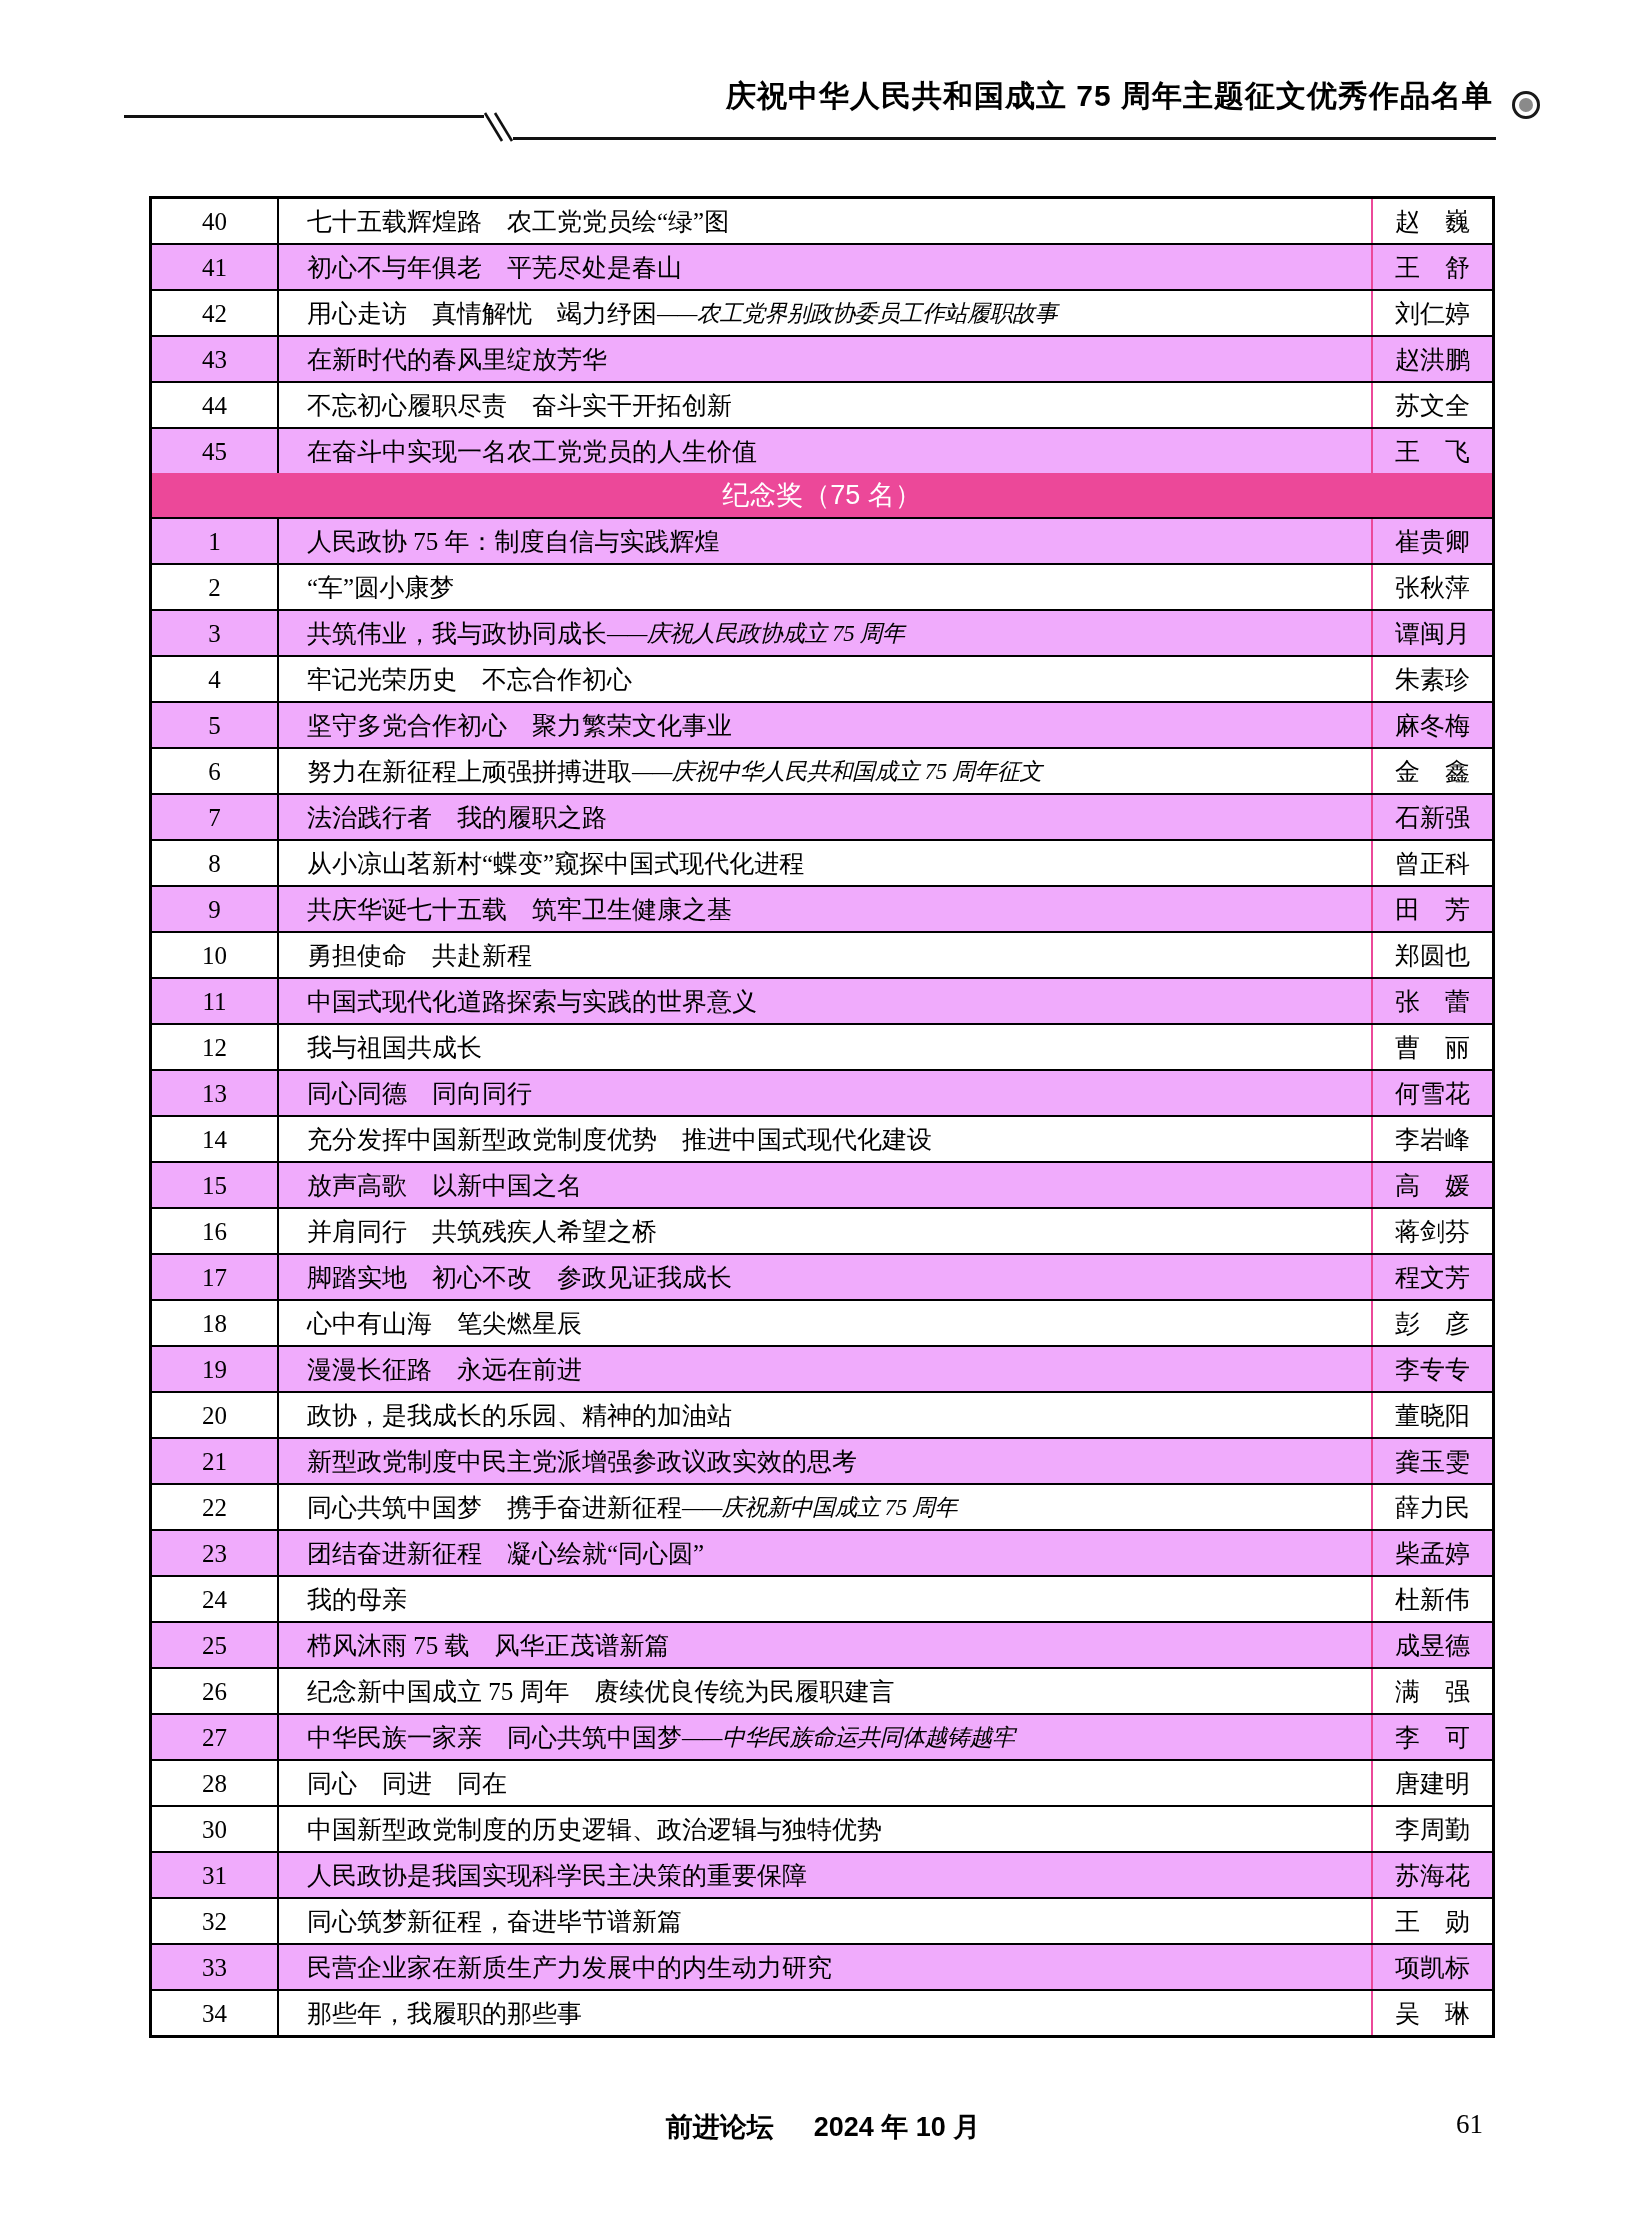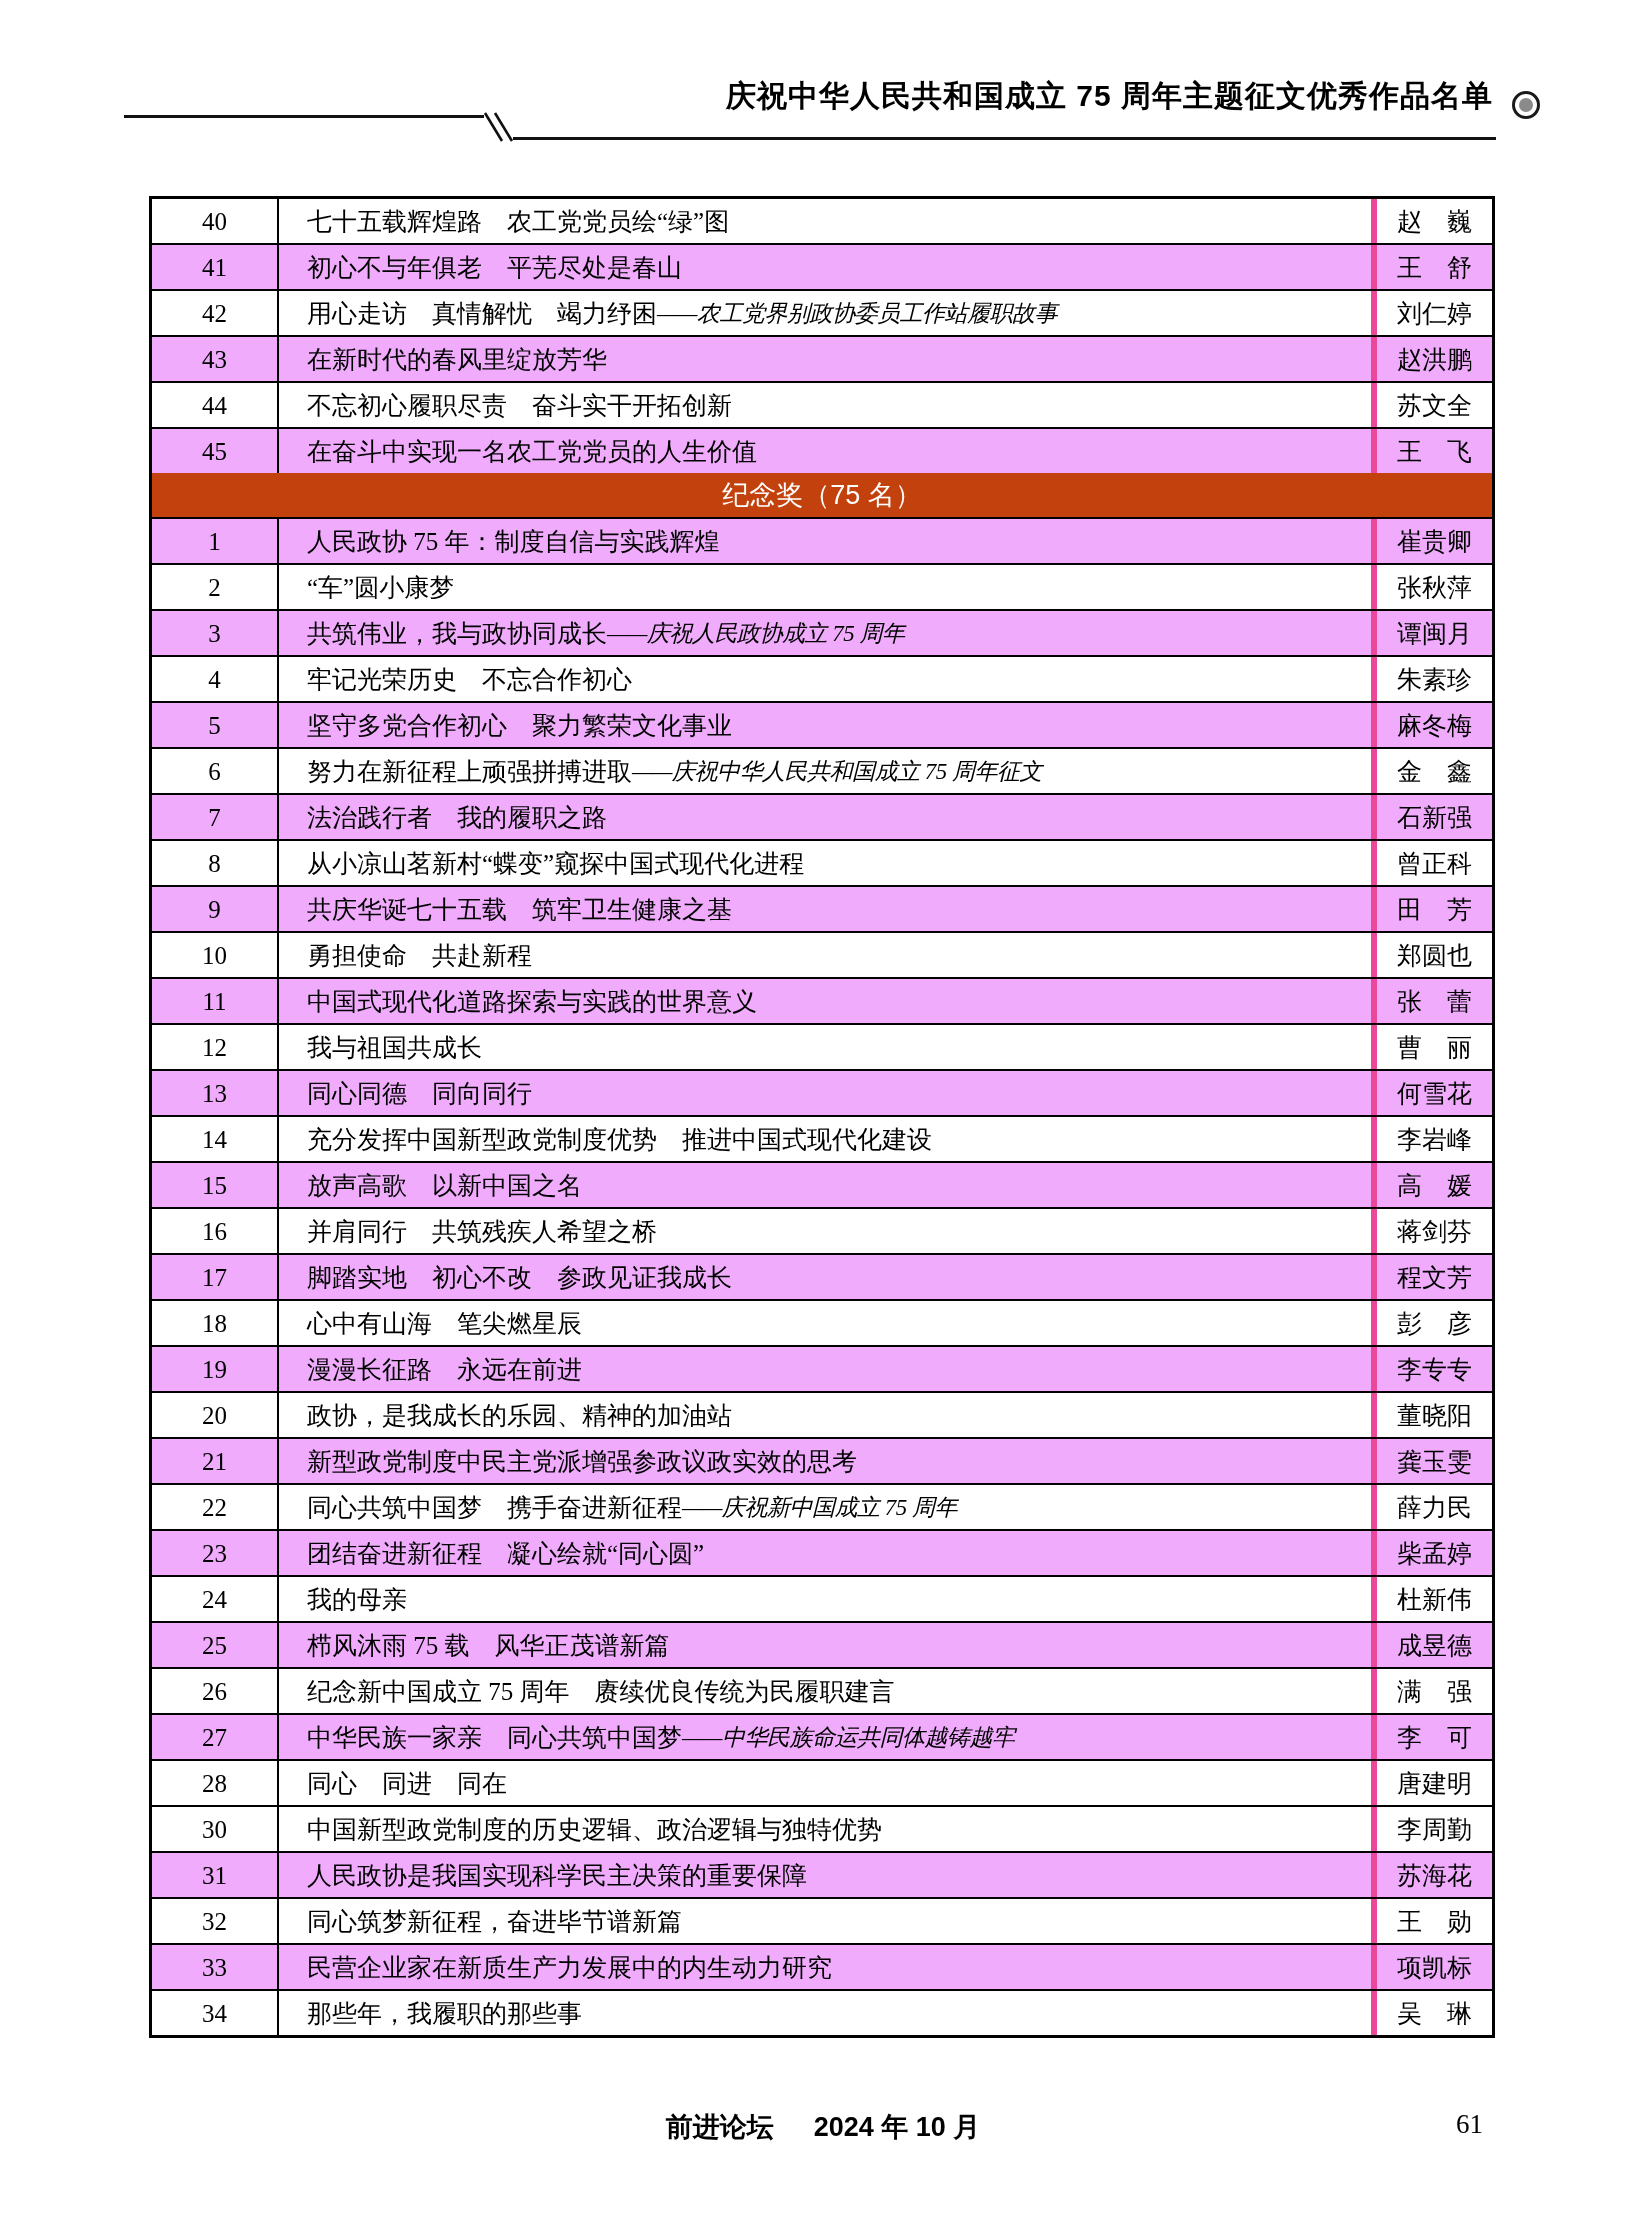--- a/index.html
+++ b/index.html
@@ -18,24 +18,24 @@
             border-radius:50%;background:#8a8a8a;}
 
   
   .award-table{position:absolute;left:149px;top:196px;width:1346px;border:3px solid #000;box-sizing:border-box;}
   .trow{display:flex;height:44px;border-bottom:2px solid #000;background:#ffffff;}
   .trow:last-child{border-bottom:none;font-family:Liberation Serif, serif;}
   .trow.gray{background:#f0abfc;}
   .cell{display:flex;align-items:center;box-sizing:border-box;font-size:25px;line-height:1;}
   .cell.num{width:127px;justify-content:center;border-right:2px solid #000;}
   .cell.title{flex:1;padding-left:28px;white-space:nowrap;overflow:hidden;}
-  .cell.name{width:121px;justify-content:center;border-left:6px solid #ec4899;white-space:nowrap;text-align:center;}
+  .cell.name{width:121px;justify-content:center;border-left:2px solid #ec4899;white-space:nowrap;text-align:center;}
   .sub{font-style:italic;font-size:23px;letter-spacing:-0.5px;}
   .section-bar{display:flex;align-items:center;justify-content:center;height:44px;
-               background:#c2410c;color:#ffffff;font-size:27px;border-bottom:2px solid #000;
+               background:#ec4899;color:#ffffff;font-size:27px;border-bottom:2px solid #000;
                font-family:"Liberation Sans","DejaVu Sans",sans-serif;}
 
   
   .footer{position:absolute;left:0;top:2109px;width:100%;text-align:center;font-size:27px;
           font-family:"Liberation Sans","DejaVu Sans",sans-serif;font-weight:bold;}
   .footer .date{margin-left:40px;}
   .page-num{position:absolute;right:163px;top:2109px;font-size:27px;
             font-family:"Liberation Serif","DejaVu Serif",serif;font-weight:normal;}
 </style>
 </head>

